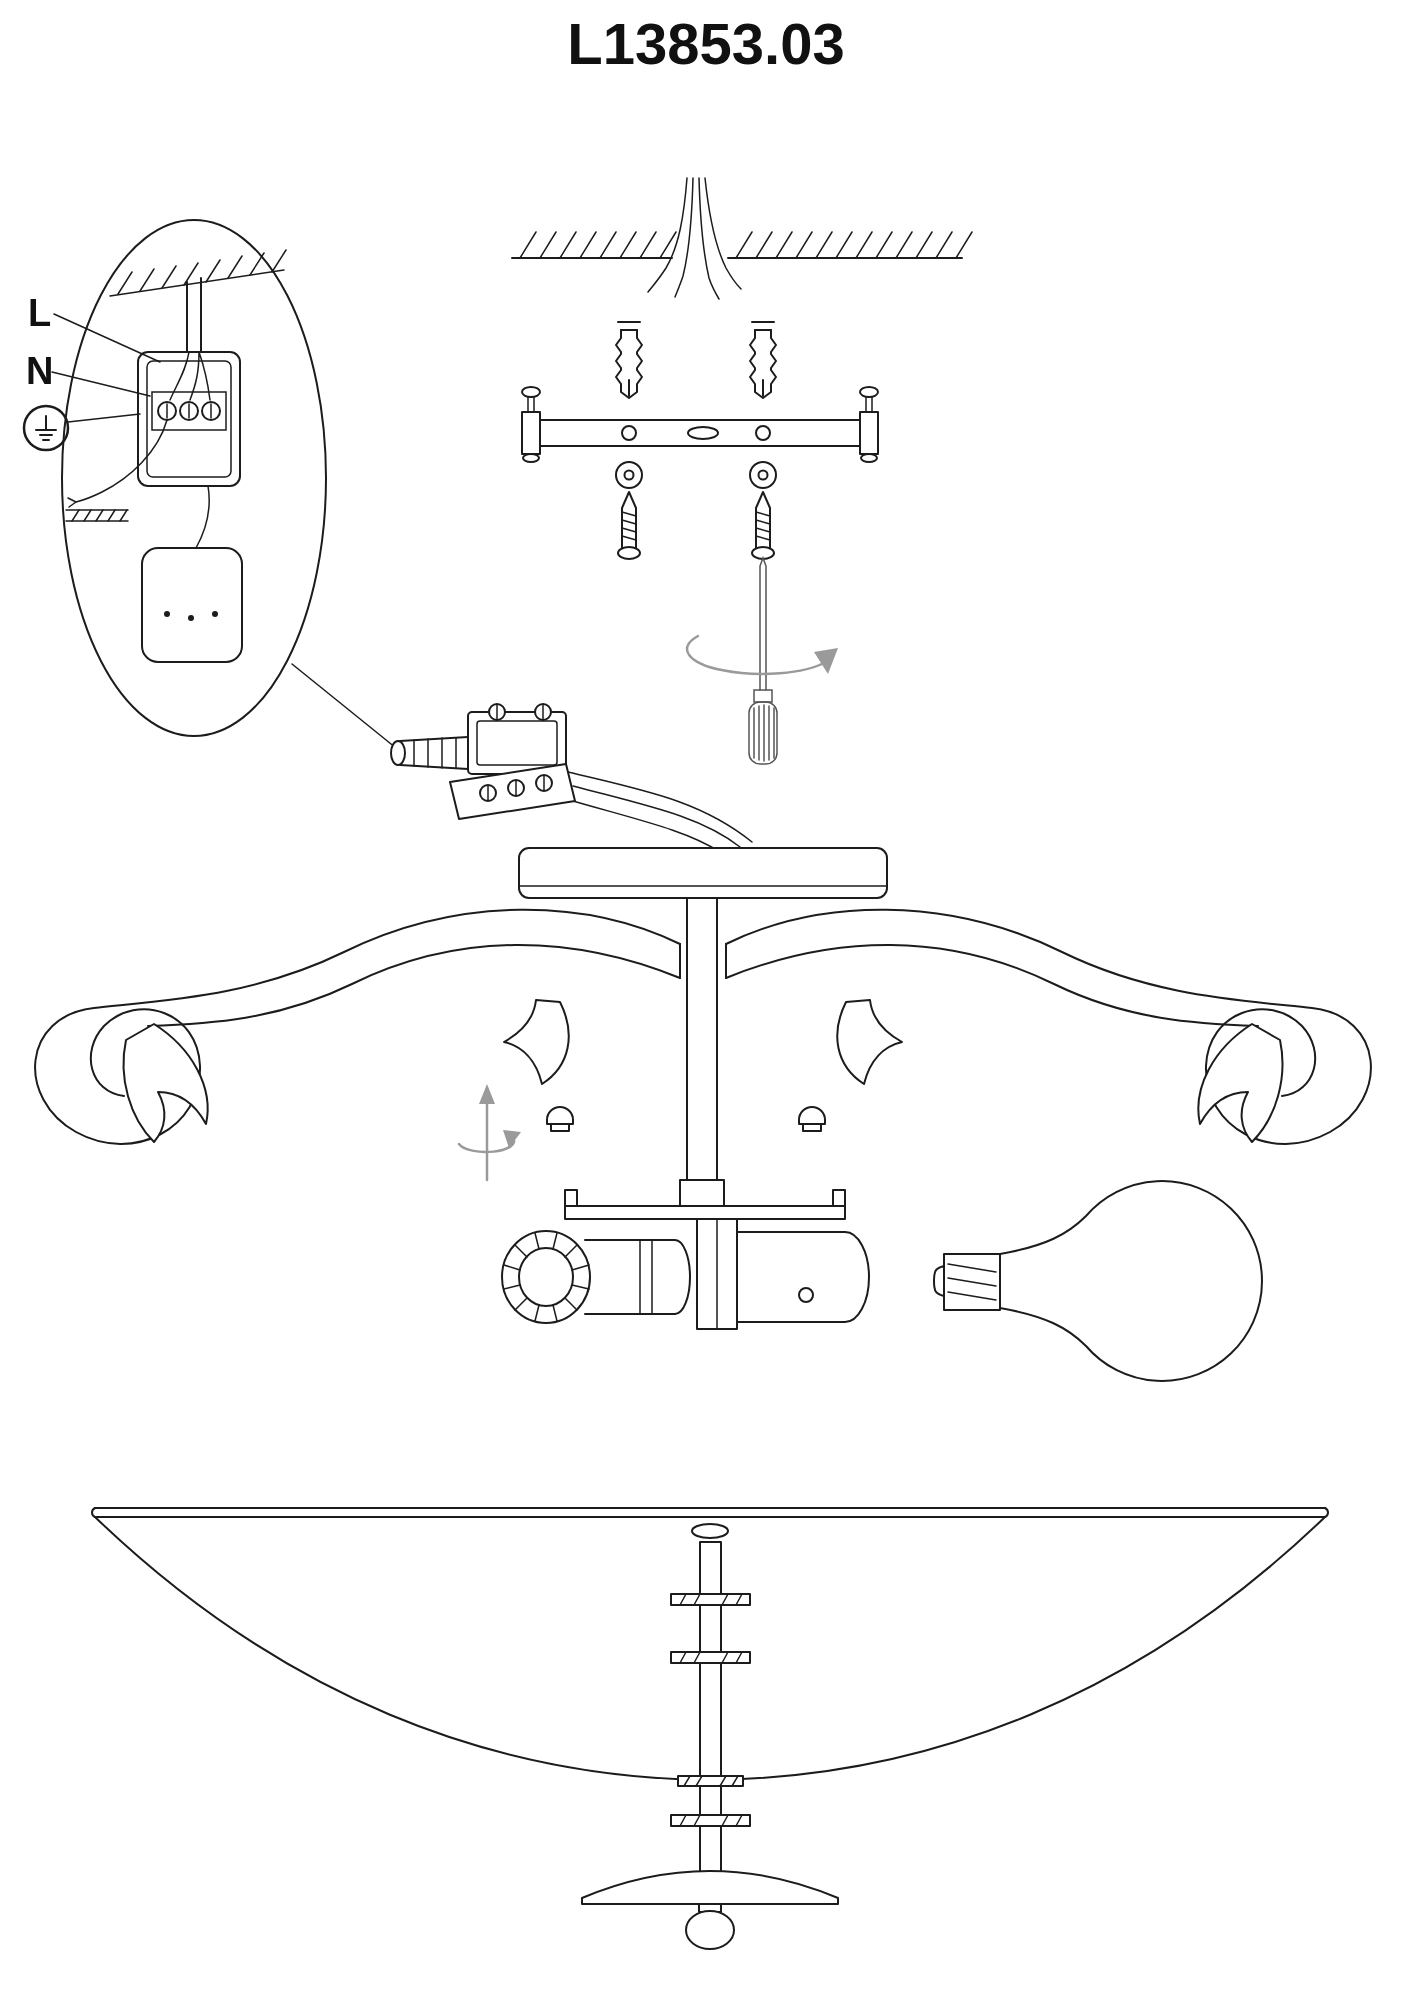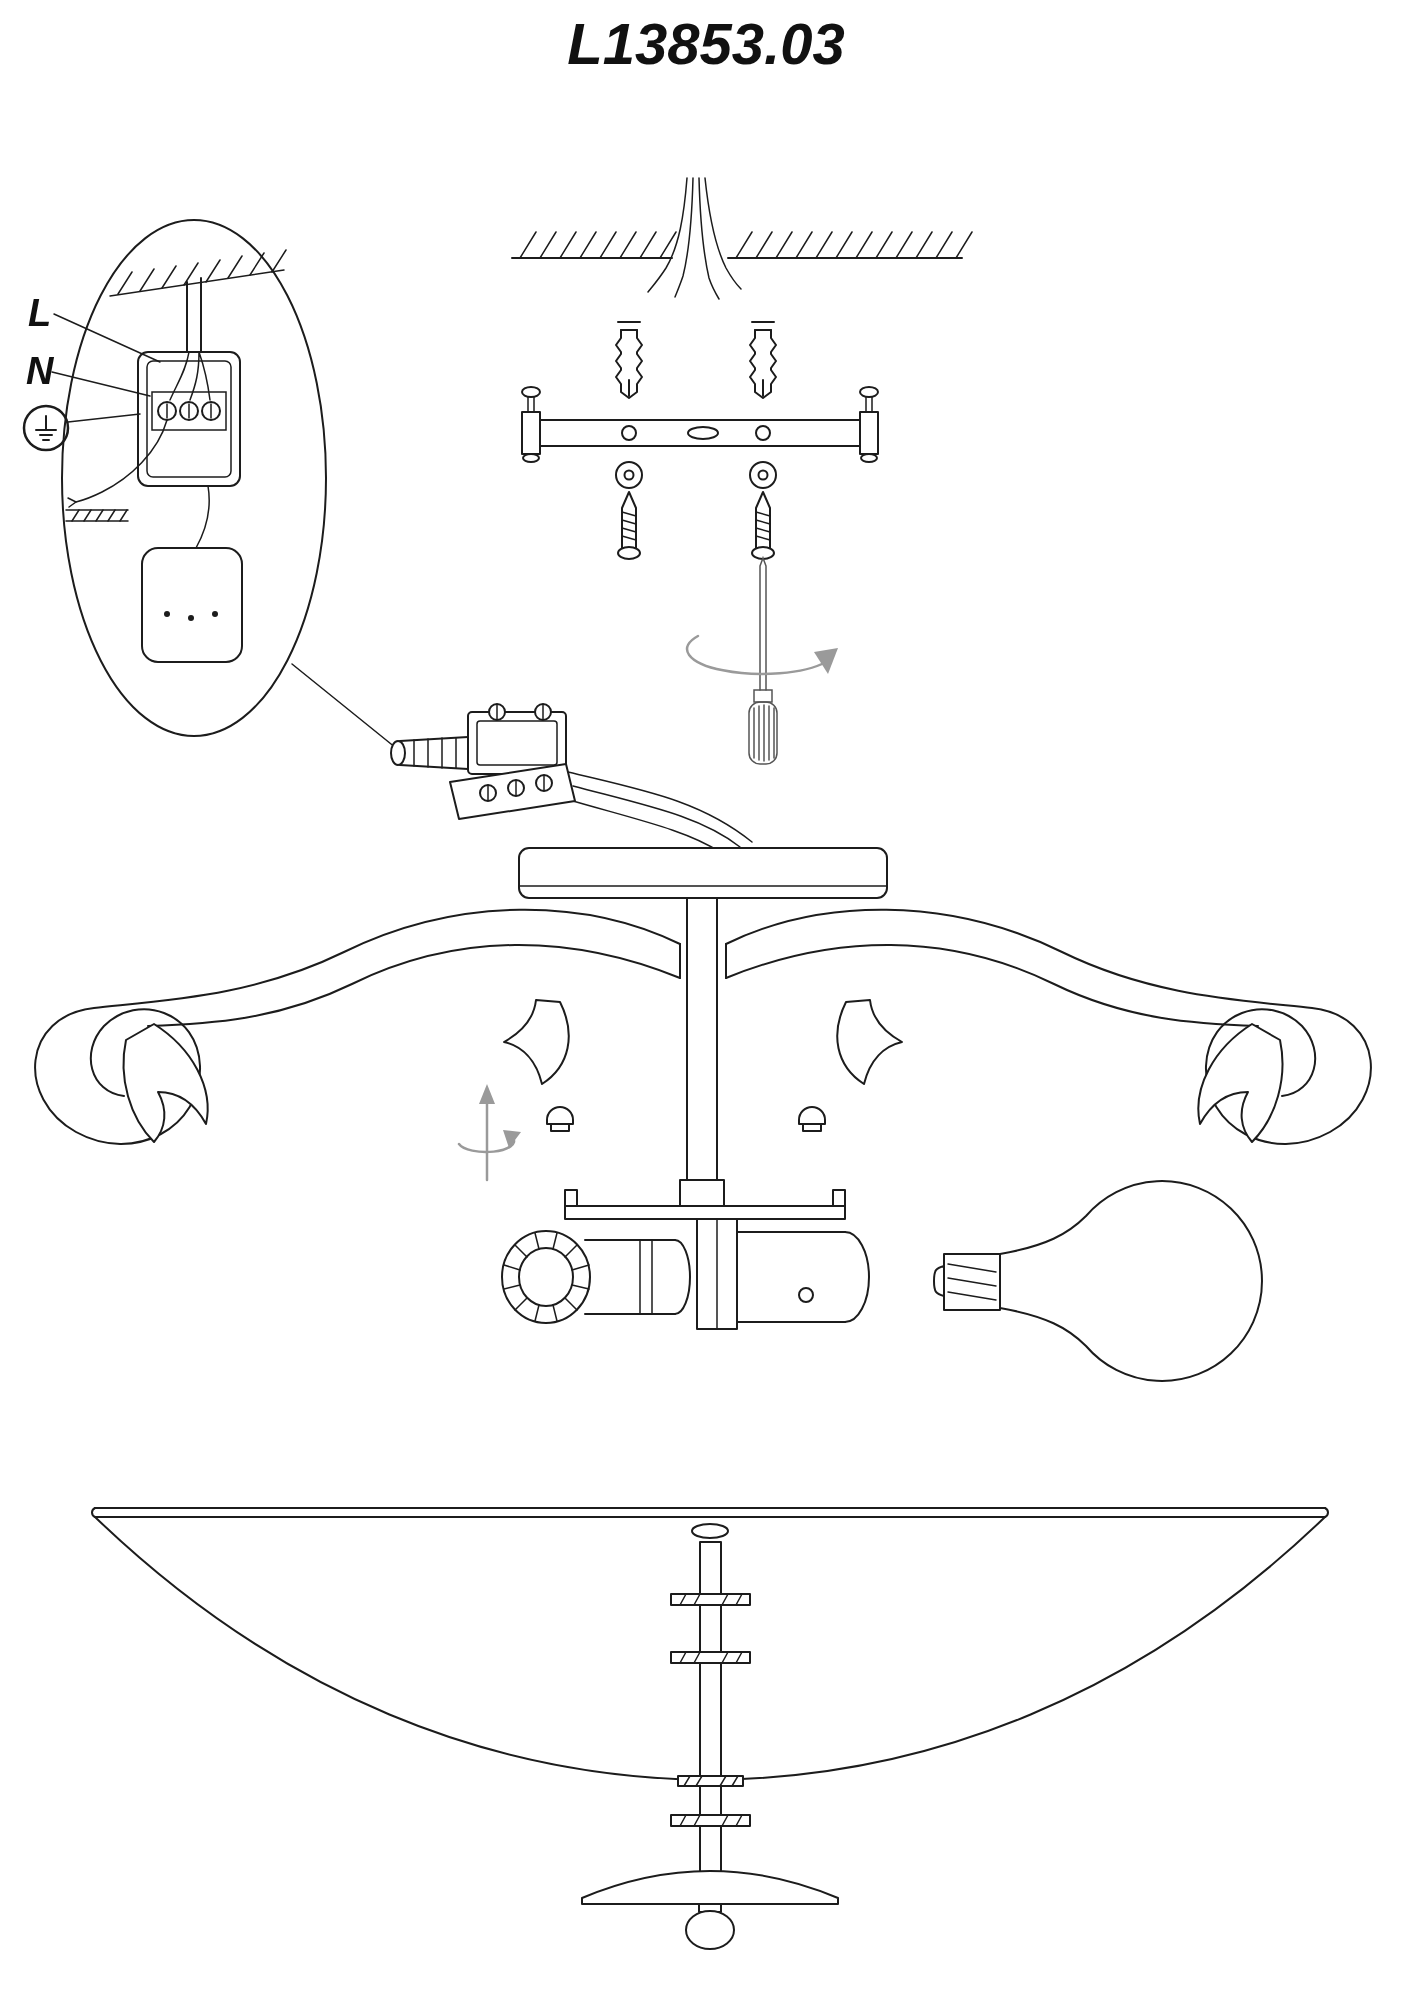--- a/index.html
+++ b/index.html
@@ -1,16 +1,16 @@
 <!DOCTYPE html>
 <html><head>
 <meta charset="utf-8">
 <style>
   html,body{margin:0;padding:0;background:#ffffff;}
-  #canvas{position:relative;width:1413px;height:2000px;background:#ffffff;overflow:hidden;font-style:italic;}
+  #canvas{position:relative;width:1413px;height:2000px;background:#ffffff;overflow:hidden;}
   svg{position:absolute;left:0;top:0;}
   .title-text{font-family:"Liberation Sans",sans-serif;font-size:58px;font-weight:700;fill:#111;}
   .wire-label{font-family:"Liberation Sans",sans-serif;font-size:38px;font-weight:700;fill:#111;}
   .ln{stroke:#1c1c1c;stroke-width:2;fill:none;stroke-linecap:round;stroke-linejoin:round;}
   .lnw{stroke:#1c1c1c;stroke-width:2;fill:#ffffff;stroke-linejoin:round;}
   .thin{stroke:#1c1c1c;stroke-width:1.5;fill:none;stroke-linecap:round;}
   .muted{stroke:#9a9a9a;stroke-width:2.5;fill:none;stroke-linecap:round;}
   .mutedfill{fill:#9a9a9a;stroke:none;}
 </style>
 </head>

